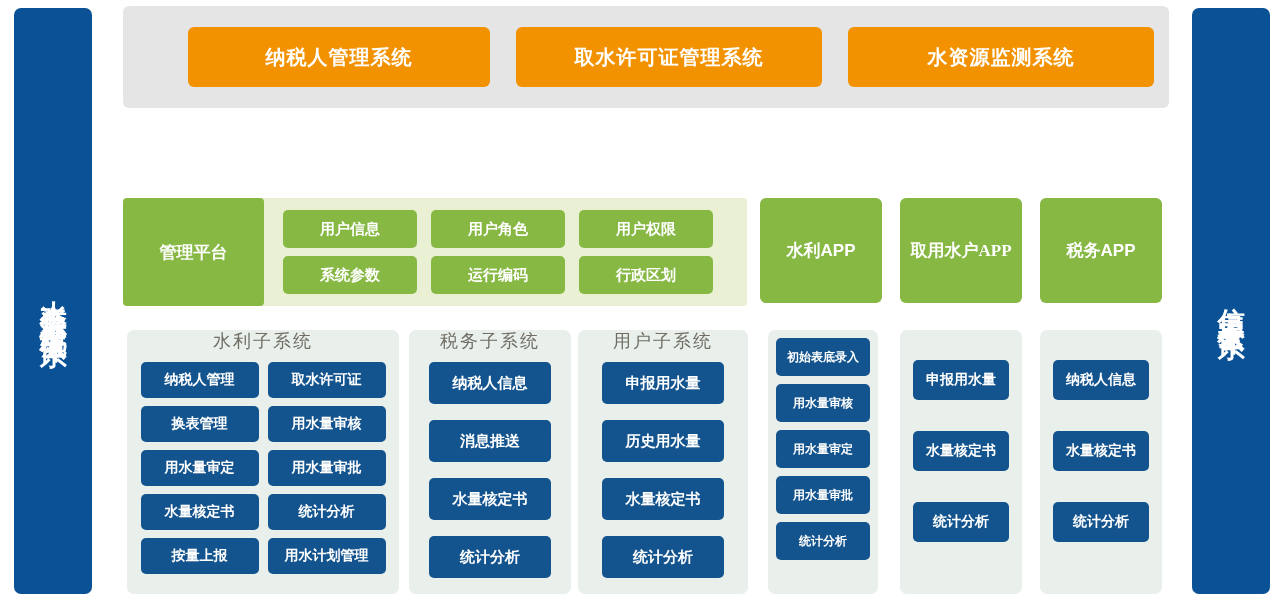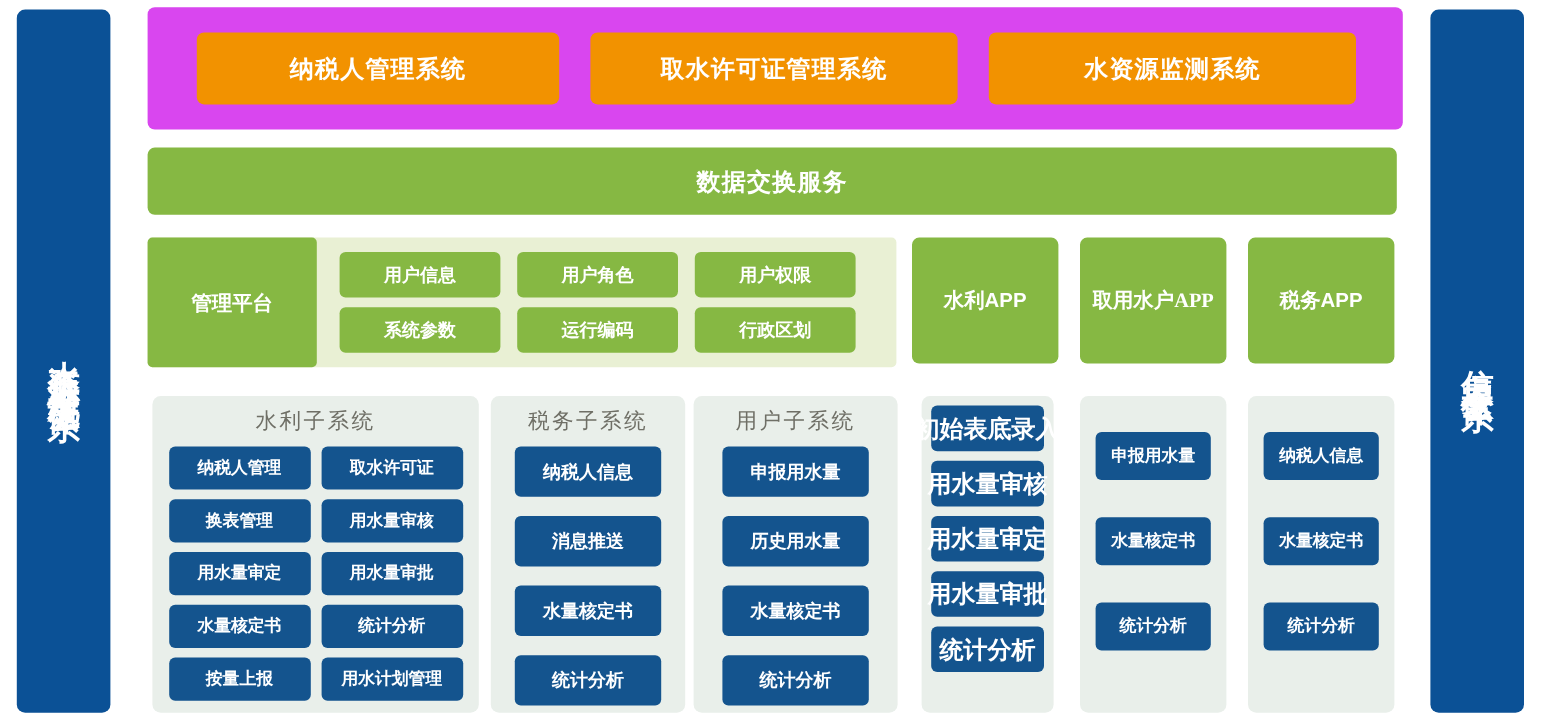--- a/index.html
+++ b/index.html
@@ -56,27 +56,27 @@
     height: 602px;
   }
 
   
   .orange-band {
     position: absolute;
     left: 0;
     top: 6px;
     width: 1046px;
     height: 102px;
-    background: #d946ef;
+    background: #e5e5e5;
     border-radius: 6px;
     box-sizing: border-box;
     display: flex;
     align-items: center;
     justify-content: flex-start;
-    padding-left: 41px;
+    padding-left: 65px;
     gap: 26px;
   }
   .orange-box {
     height: 60px;
     background: #f29200;
     border-radius: 6px;
     display: flex;
     align-items: center;
     justify-content: center;
     color: #ffffff;
@@ -196,21 +196,21 @@
     width: 1046px;
     height: 264px;
   }
   .panel {
     position: absolute;
     top: 0;
     height: 264px;
     background: #e9efea;
     border-radius: 7px;
     box-sizing: border-box;
-    padding-top: 10px;
+    padding-top: 0;
   }
   .panel-title {
     text-align: center;
     color: #6f6f66;
     font-size: 18px;
     font-weight: normal;
     letter-spacing: 2px;
     margin-bottom: 9px;
     height: 23px;
     line-height: 23px;
@@ -258,21 +258,21 @@
   .panel.p3 .btn { width: 122px; height: 42px; font-size: 15px; }
 
   
   .panel.p4 { left: 645px; width: 110px; }
   .panel.p4 .col {
     display: flex;
     flex-direction: column;
     gap: 8px;
     align-items: center;
   }
-  .panel.p4 .btn { width: 94px; height: 38px; font-size: 20px; }
+  .panel.p4 .btn { width: 94px; height: 38px; font-size: 12px; }
 
   
   .panel.p5 { left: 777px; width: 122px; }
   .panel.p6 { left: 917px; width: 122px; }
   .panel.p5 .col, .panel.p6 .col {
     display: flex;
     flex-direction: column;
     gap: 31px;
     align-items: center;
     padding-top: 22px;
@@ -294,21 +294,20 @@
   </div>
 
   <div class="center">
 
     <div class="orange-band">
       <div class="orange-box w1">纳税人管理系统</div>
       <div class="orange-box w2">取水许可证管理系统</div>
       <div class="orange-box w3">水资源监测系统</div>
     </div>
 
-    <div class="exchange-bar">数据交换服务</div>
 
     <div class="platform-row">
       <div class="platform-group">
         <div class="platform-main">管理平台</div>
         <div class="platform-cells">
           <div class="platform-cell">用户信息</div>
           <div class="platform-cell">用户角色</div>
           <div class="platform-cell">用户权限</div>
           <div class="platform-cell">系统参数</div>
           <div class="platform-cell">运行编码</div>

